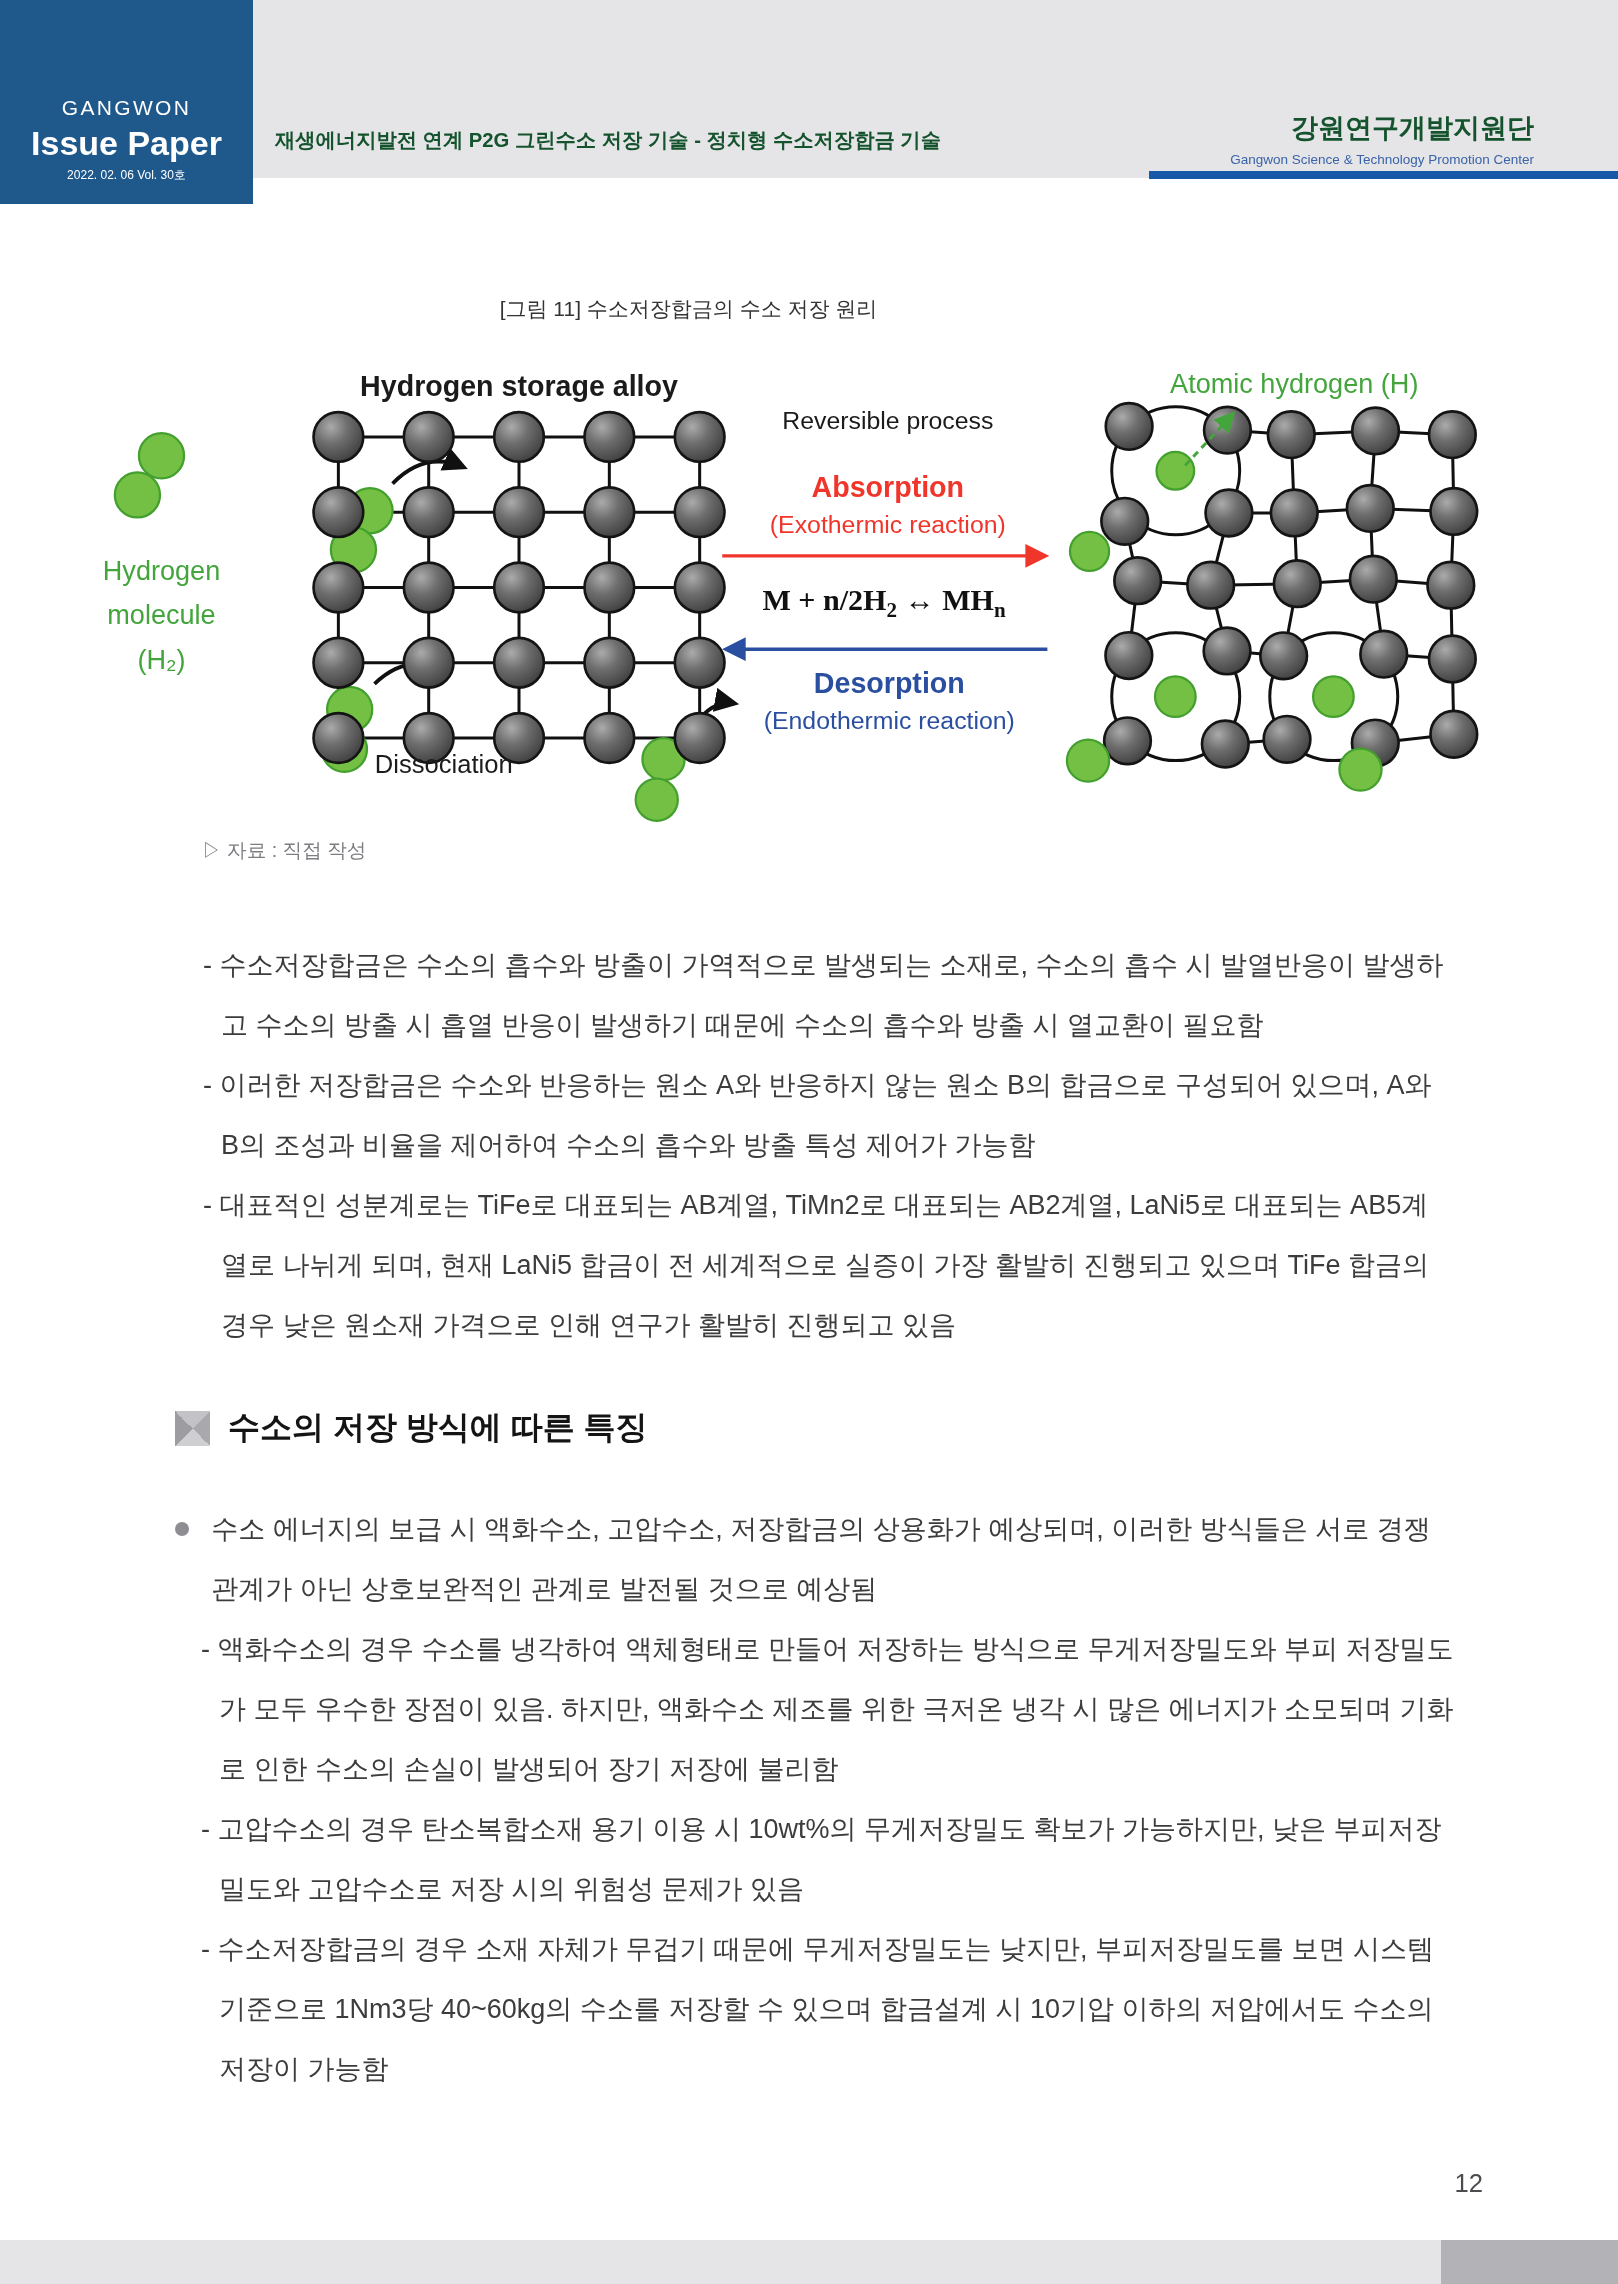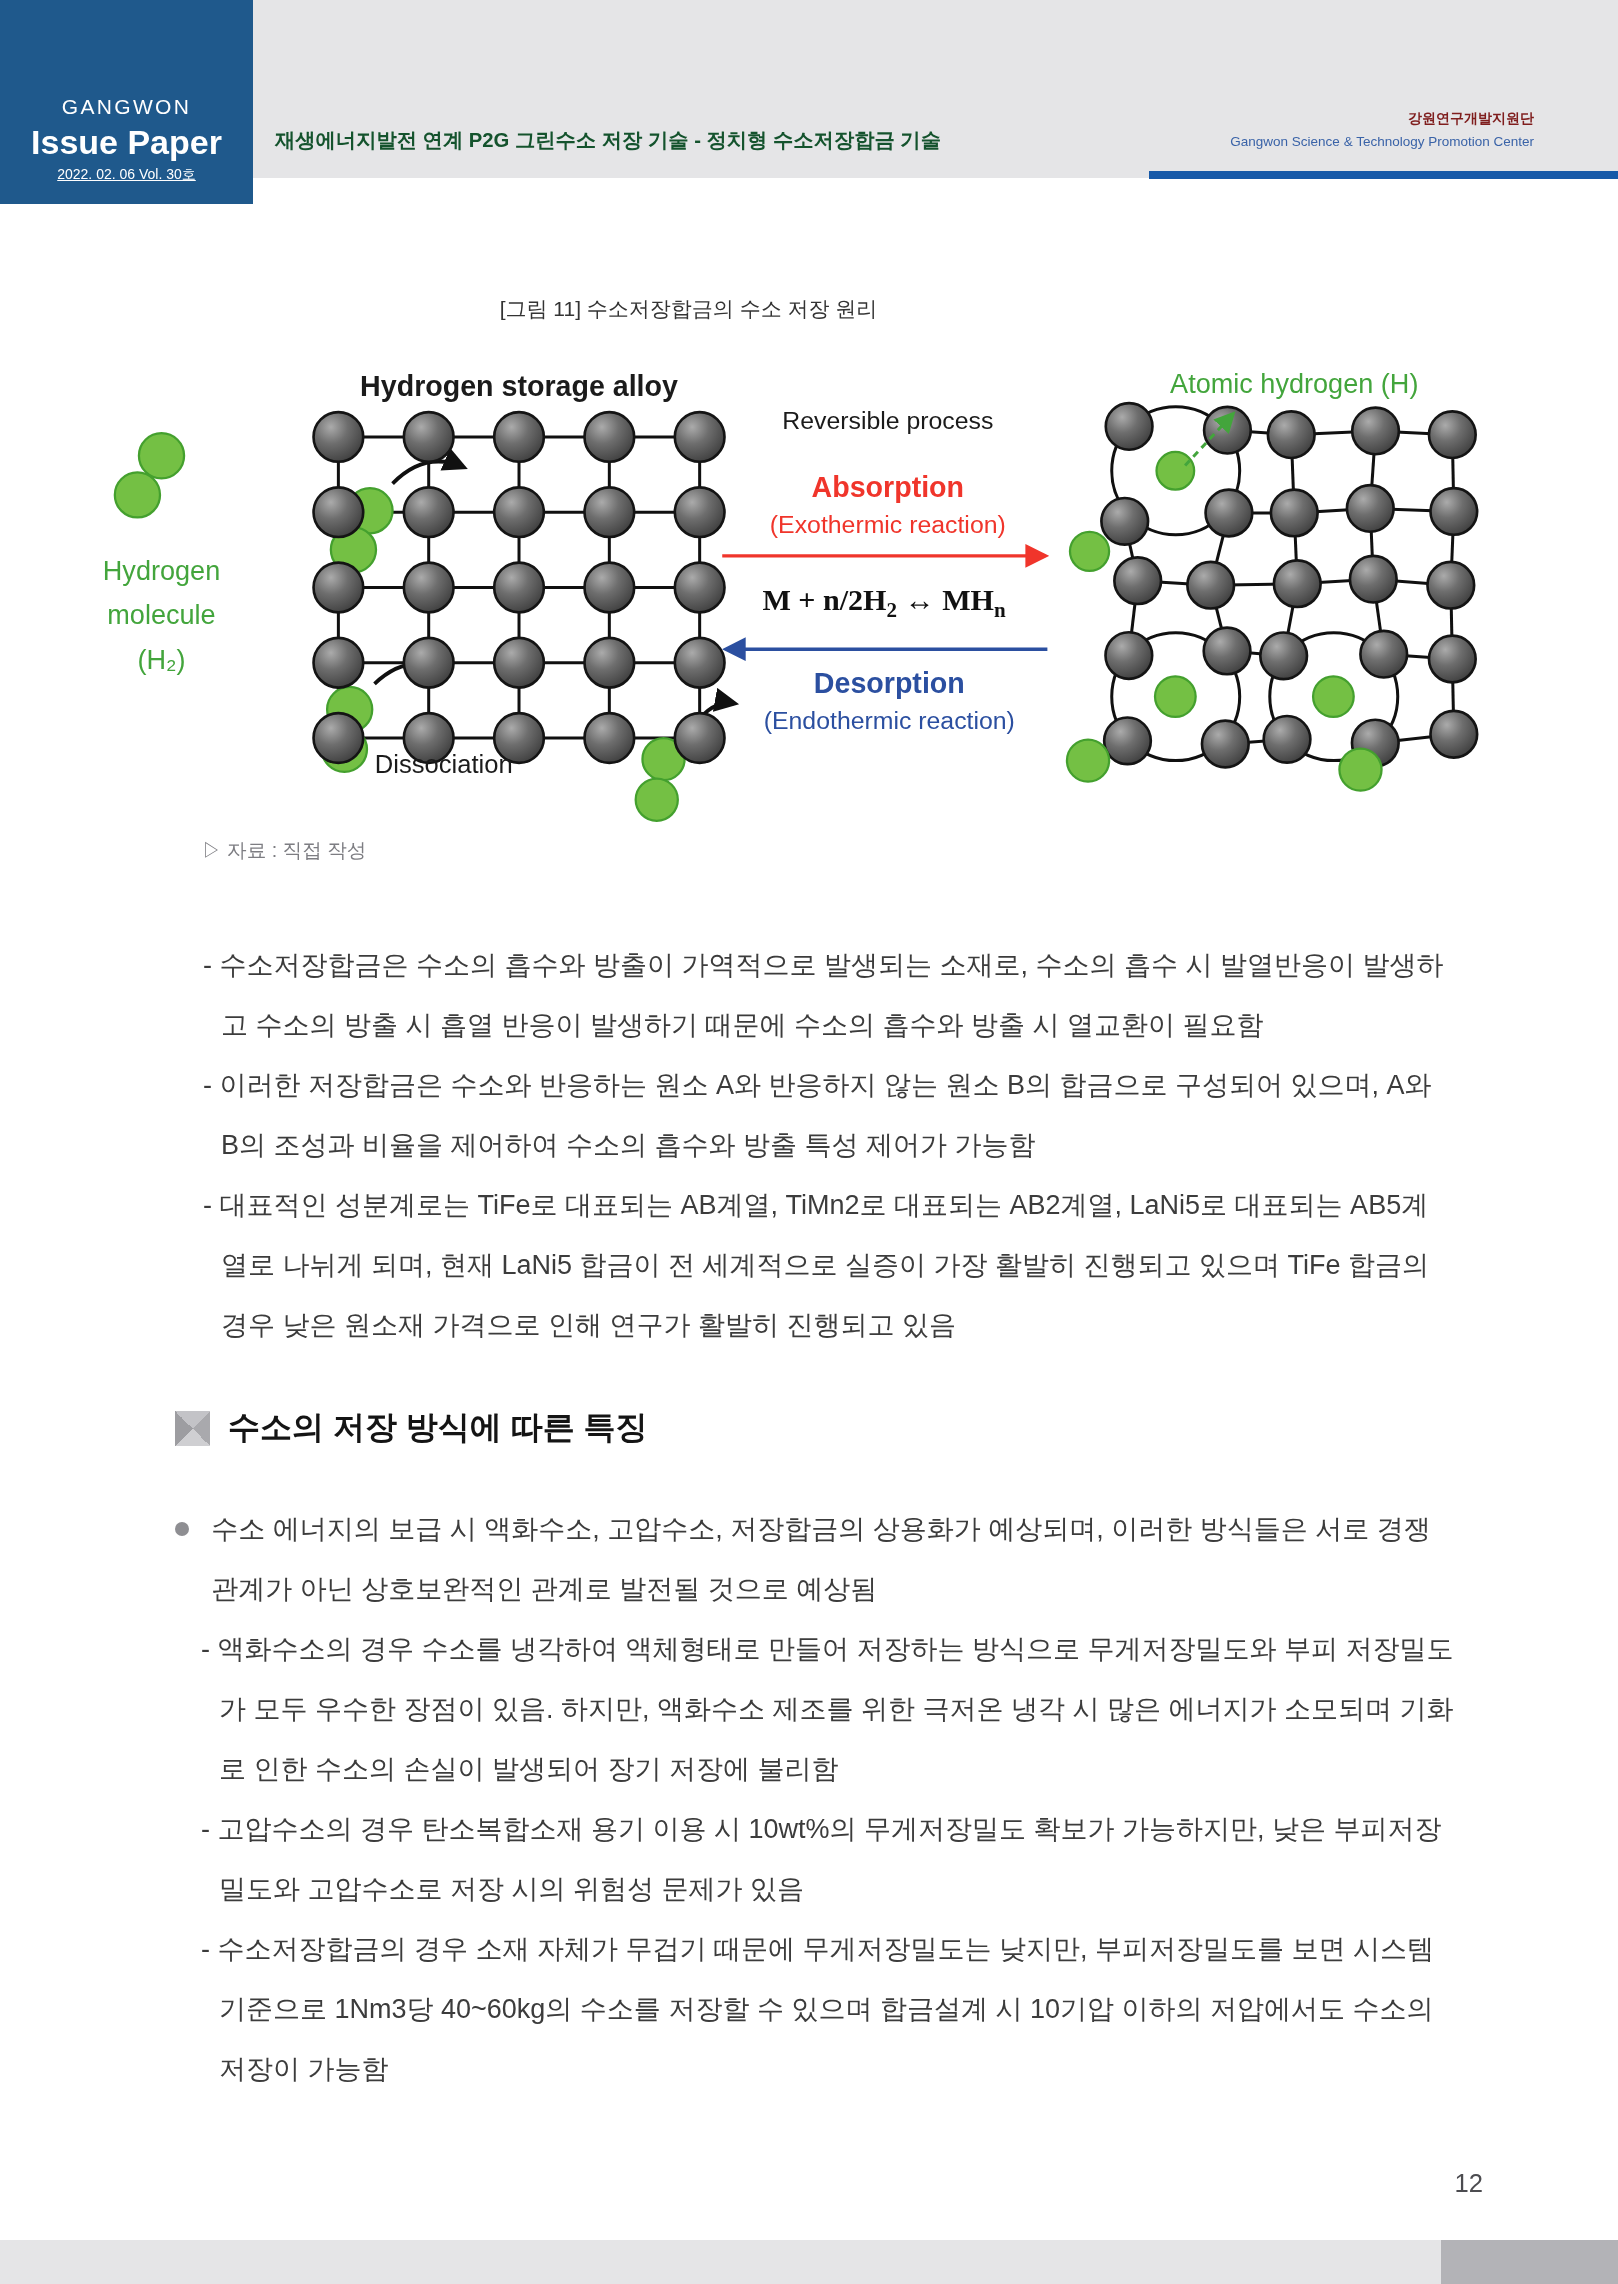--- a/index.html
+++ b/index.html
@@ -6,24 +6,24 @@
   .page{position:relative;width:1618px;height:2284px;background:#ffffff;overflow:hidden;
         font-family:"Liberation Sans",sans-serif;}
 
   
   .header-band{position:absolute;left:0;top:0;width:1618px;height:178px;background:#e5e5e7;}
   .logo-box{position:absolute;left:0;top:0;width:253px;height:204px;background:#1f598c;
             display:flex;flex-direction:column;justify-content:flex-end;align-items:center;
             padding-bottom:19.6px;box-sizing:border-box;color:#ffffff;}
   .logo-brand{font-size:21px;letter-spacing:2.3px;font-weight:400;}
   .logo-title{font-size:34px;font-weight:700;margin-top:4px;}
-  .logo-date{font-size:14px;margin-top:4.5px;text-decoration:underline;}
+  .logo-date{font-size:12px;margin-top:4.5px;}
   .doc-title{position:absolute;left:275px;top:126px;font-size:20.3px;font-weight:700;color:#14532d;}
   .org-block{position:absolute;right:84px;top:110px;text-align:right;}
-  .org-kr{font-size:14px;font-weight:700;color:#7f1d1d;}
+  .org-kr{font-size:27px;font-weight:700;color:#14532d;}
   .org-en{font-size:13.5px;color:#3a63a8;margin-top:6px;}
   .header-bar{position:absolute;left:1149px;top:171px;width:469px;height:7.5px;background:#1759a8;}
 
   
   .fig-caption{position:absolute;left:173px;top:295px;width:1031px;text-align:center;
                font-size:21px;color:#333333;}
   .diagram{position:absolute;left:90px;top:354px;width:1415px;height:482px;}
   .fig-source{position:absolute;left:202px;top:837px;font-size:19.6px;color:#7d7d82;}
 
   

